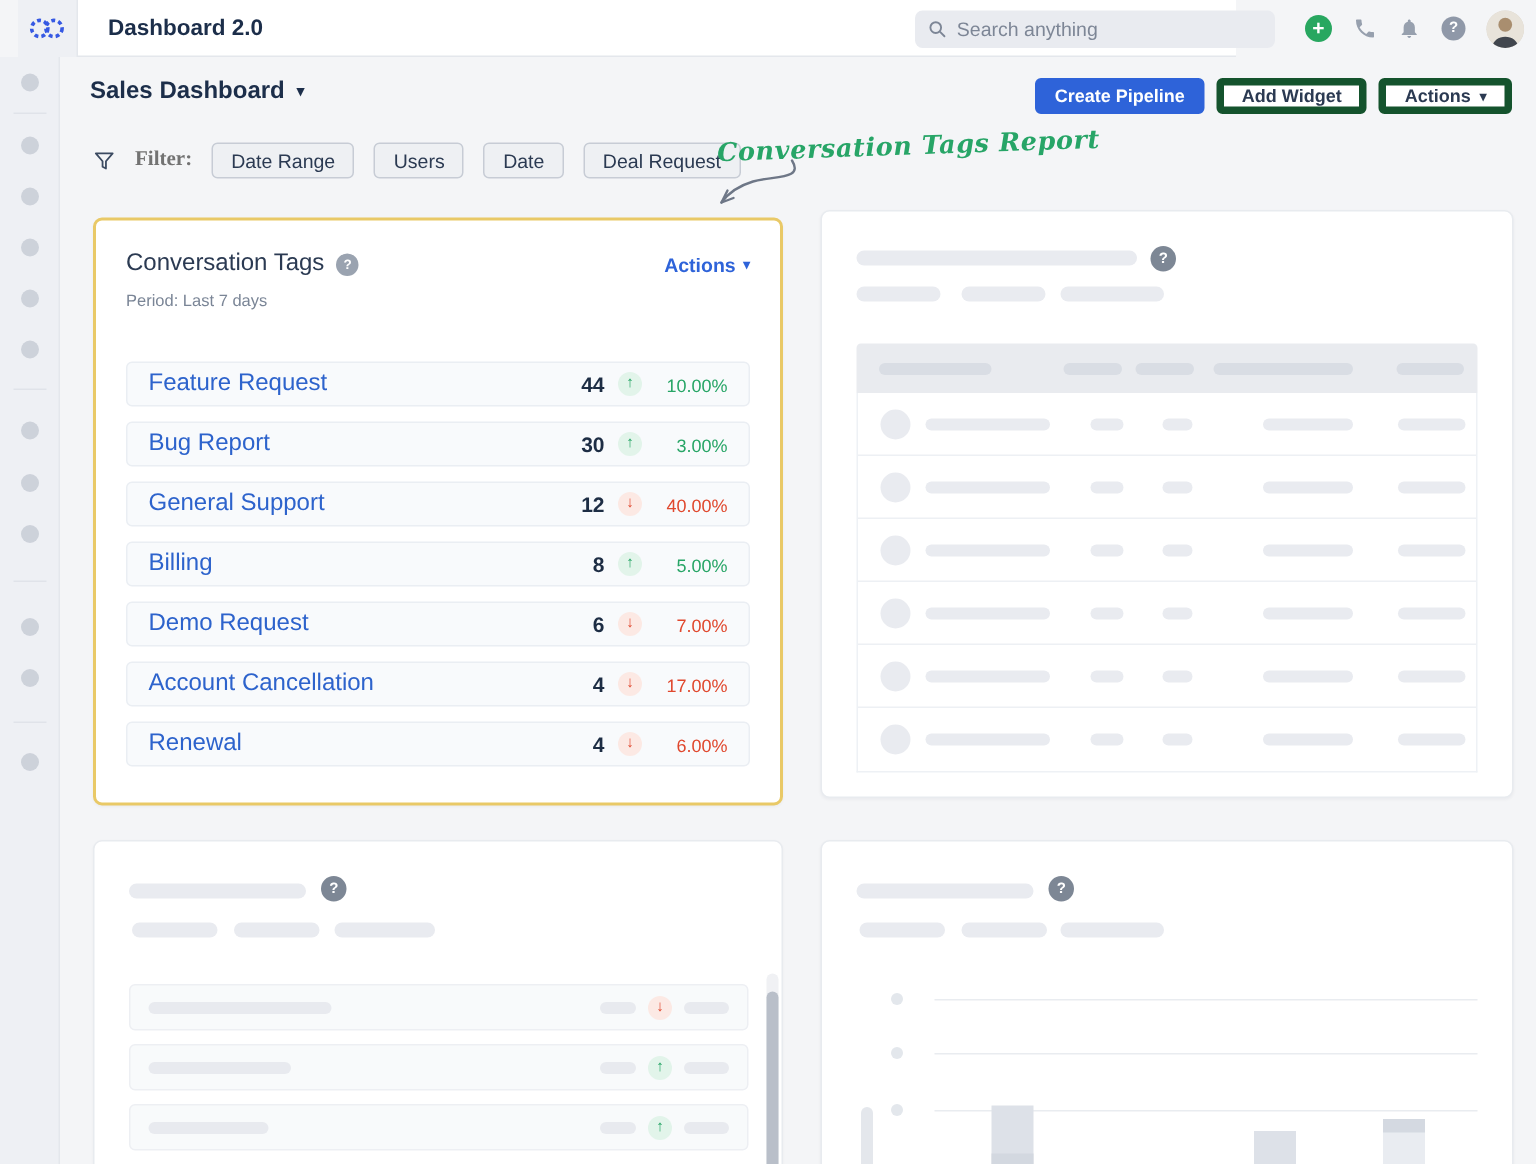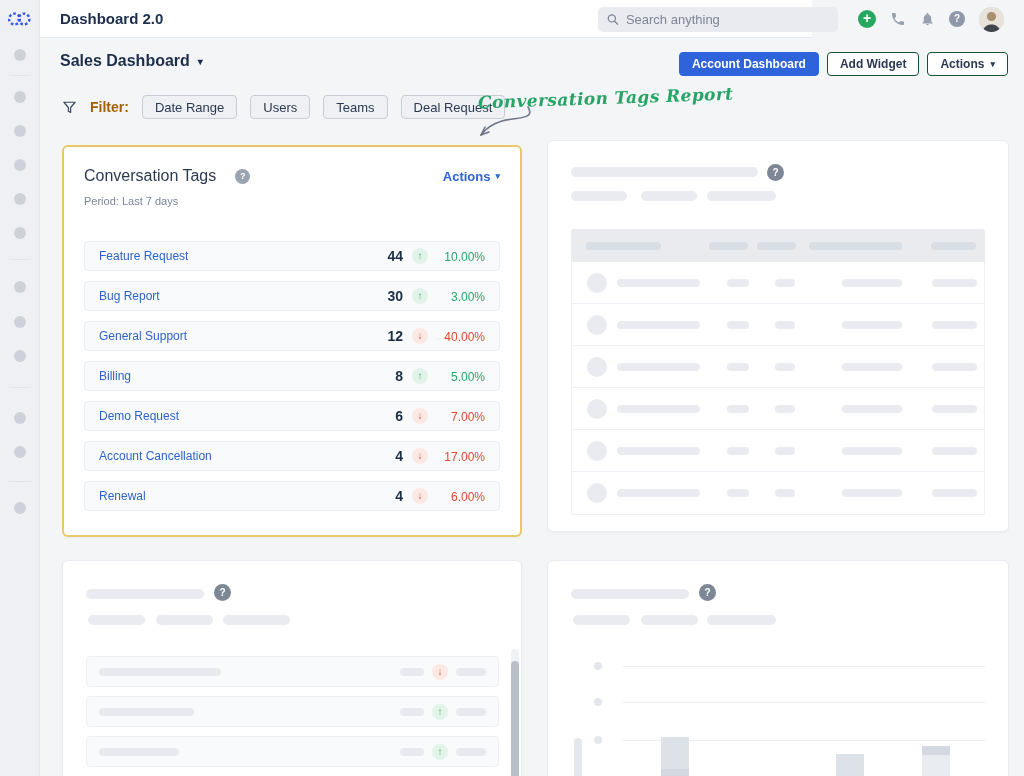--- a/index.html
+++ b/index.html
@@ -1,20 +1,20 @@
 <!DOCTYPE html>
 <html><head>
 <meta charset="utf-8">
 <style>
   * { margin:0; padding:0; box-sizing:border-box; }
   html,body { width:1024px; height:776px; overflow:hidden; }
   body { font-family:"Liberation Sans", sans-serif; position:relative; background:#f4f5f7; color:#2b3a52; }
 
   
-  .header { position:absolute; left:0; top:0; width:812px; height:38px; background:#fff; border-bottom:1px solid #e4e7ec; z-index:5; }
+  .header { position:absolute; left:12px; top:0; width:812px; height:38px; background:#fff; border-bottom:1px solid #e4e7ec; z-index:5; }
   .logo-cell { position:absolute; left:0; top:0; width:40px; height:38px; background:#eef0f4; border-right:1px solid #e4e7ec; display:flex; align-items:center; justify-content:center; }
   .app-title { position:absolute; left:60px; top:10px; font-size:15px; font-weight:700; color:#1c2e4a; }
   .search-box { position:absolute; left:598px; top:7px; width:240px; height:25px; background:#e9ebf0; border-radius:5px; display:flex; align-items:center; padding:0 9px; gap:7px; }
   .search-box input { border:none; background:transparent; outline:none; font-size:13px; color:#0369a1; width:100%; font-family:"Liberation Sans", sans-serif; }
   .search-box input::placeholder { color:#7d8696; }
   .hdr-icons { position:absolute; left:858px; top:6px; height:26px; display:flex; align-items:center; gap:14px; }
   .plus-btn { width:18px; height:18px; border-radius:50%; background:#28a760; color:#fff; font-size:14px; font-weight:700; line-height:17px; text-align:center; cursor:pointer; }
   .gray-glyph { display:flex; align-items:center; cursor:pointer; }
   .help-circle { width:16px; height:16px; border-radius:50%; background:#8f98a8; color:#fff; font-size:10px; font-weight:700; line-height:16px; text-align:center; cursor:pointer; }
   .avatar { width:25px; height:25px; border-radius:50%; overflow:hidden; background:#d9d2c6; cursor:pointer; }
@@ -23,48 +23,48 @@
   .sidebar { position:absolute; left:0; top:38px; width:40px; height:738px; background:#eef0f4; border-right:1px solid #e4e7ec; }
   .sb-dot { position:absolute; left:14px; width:12px; height:12px; border-radius:50%; background:#cdd2da; cursor:pointer; }
   .sb-sep { position:absolute; left:9px; width:22px; height:1px; background:#e0e3e9; }
 
   
   .page-title { position:absolute; left:60px; top:52px; font-size:16px; font-weight:600; color:#1c2e4a; cursor:pointer; display:flex; align-items:center; gap:8px; }
   .caret { font-size:10px; color:#1c2e4a; }
   .toolbar-btns { position:absolute; right:16px; top:52px; display:flex; gap:8px; }
   .btn { height:24px; border-radius:4px; font-size:12px; font-weight:600; padding:0 12px; cursor:pointer; font-family:"Liberation Sans", sans-serif; display:flex; align-items:center; gap:6px; }
   .btn.primary { background:#2e63d9; border:1px solid #2e63d9; color:#fff; }
-  .btn.secondary { background:#fff; border:1px solid #14532d; color:#2b3a52; }
+  .btn.secondary { background:#fff; border:5px solid #14532d; color:#2b3a52; }
   .btn .caret { font-size:9px; color:#2b3a52; }
 
   
   .filter-bar { position:absolute; left:62px; top:95px; display:flex; align-items:center; gap:13px; }
-  .filter-label { font-size:14px; font-weight:700; color:#a16207; }
+  .filter-label { font-size:14px; font-weight:700; color:#737373;font-family:Liberation Serif, serif; }
   .filter-btn { background:#eef0f3; border:1px solid #c7ccd5; border-radius:4px; color:#2b3a52; font-size:13px; font-weight:500; height:24px; padding:0 12px; cursor:pointer; font-family:"Liberation Sans", sans-serif; }
 
   
   .annotation { position:absolute; left:478px; top:88px; font-family:"DejaVu Serif", serif; font-style:italic; font-weight:700; font-size:17px; letter-spacing:.4px; color:#27a567; transform:rotate(-2deg); white-space:nowrap; }
   .annotation-arrow { position:absolute; left:468px; top:104px; }
 
   
   .card { position:absolute; background:#fff; border:1px solid #e8ebef; border-radius:6px; box-shadow:0 1px 2px rgba(25,35,60,.04); }
   .card.highlight { border:2px solid #e9c967; }
 
   
   .cw { left:62px; top:145px; width:460px; height:392px; padding:20px; }
   .cw-head { display:flex; align-items:center; justify-content:space-between; }
-  .cw-title-wrap { display:flex; align-items:center; gap:19px; }
+  .cw-title-wrap { display:flex; align-items:center; gap:8px; }
   .cw-title { font-size:16px; font-weight:500; color:#2b3a52; }
   .q-icon { width:15px; height:15px; border-radius:50%; background:#9aa3b0; color:#fff; font-size:9px; font-weight:700; line-height:15px; text-align:center; cursor:pointer; }
   .cw-actions { color:#2e63d9; font-size:13px; font-weight:600; cursor:pointer; display:flex; align-items:center; gap:5px; }
   .cw-actions .caret { color:#2e63d9; font-size:9px; }
   .cw-period { margin-top:10px; font-size:11px; color:#7a8596; }
   .cw-rows { margin-top:34px; }
   .ct-row { display:flex; align-items:center; justify-content:space-between; height:30px; background:#f8fafc; border:1px solid #eaeef3; border-radius:4px; padding:0 14px; margin-bottom:10px; cursor:pointer; }
-  .ct-label { color:#2d63cc; font-size:12px; }
+  .ct-label { color:#2d63cc; font-size:16px; }
   .ct-right { display:flex; align-items:flex-end; gap:9px; }
   .ct-count { font-size:14px; font-weight:700; color:#1d2d44; min-width:26px; text-align:right; }
   .trend-circle { width:16px; height:16px; border-radius:50%; font-size:10px; font-weight:700; line-height:16px; text-align:center; }
   .trend-circle.up { background:#e2f4ea; color:#27a566; }
   .trend-circle.down { background:#fce9e4; color:#e0482e; }
   .ct-pct { font-size:12px; min-width:48px; text-align:right; }
   .ct-pct.up { color:#27a566; }
   .ct-pct.down { color:#e0482e; }
 
   
@@ -154,37 +154,37 @@
     <div class="sb-sep" style="top: 221px;"></div>
     <div class="sb-sep" style="top: 349px;"></div>
     <div class="sb-sep" style="top: 443px;"></div>
   </div>
 
 <div class="page-title">
   <span>Sales Dashboard</span>
   <span class="caret">▾</span>
 </div>
 <div class="toolbar-btns">
-  <button class="btn primary">Account Dashboard</button>
+  <button class="btn primary">Create Pipeline</button>
   <button class="btn secondary">Add Widget</button>
   <button class="btn secondary">
     <span>Actions</span>
     <span class="caret">▾</span>
   </button>
 </div>
 
 <div class="filter-bar">
   <svg width="15" height="15" viewBox="0 0 20 20">
     <path d="M2.5 3h15l-6 7v6.5l-3-1.6V10z" fill="none" stroke="#3b4a61" stroke-width="1.6" stroke-linejoin="round"></path>
   </svg>
   <span class="filter-label">Filter:</span>
   <div style="display:flex; gap:13px;" id="filter-buttons">
       <button class="filter-btn">Date Range</button>
       <button class="filter-btn">Users</button>
-      <button class="filter-btn">Teams</button>
+      <button class="filter-btn">Date</button>
       <button class="filter-btn">Deal Request</button>
     </div>
 </div>
 
 <div class="annotation">Conversation Tags Report</div>
 <svg class="annotation-arrow" width="75" height="42" viewBox="0 0 75 42">
   <path d="M60 3 C68 16 48 13 34 17 C24 20 18 24 13 31" fill="none" stroke="#6e7787" stroke-width="1.6" stroke-linecap="round"></path>
   <path d="M13 31 l8 -3 M13 31 l4 -8" fill="none" stroke="#6e7787" stroke-width="1.6" stroke-linecap="round"></path>
 </svg>
 

